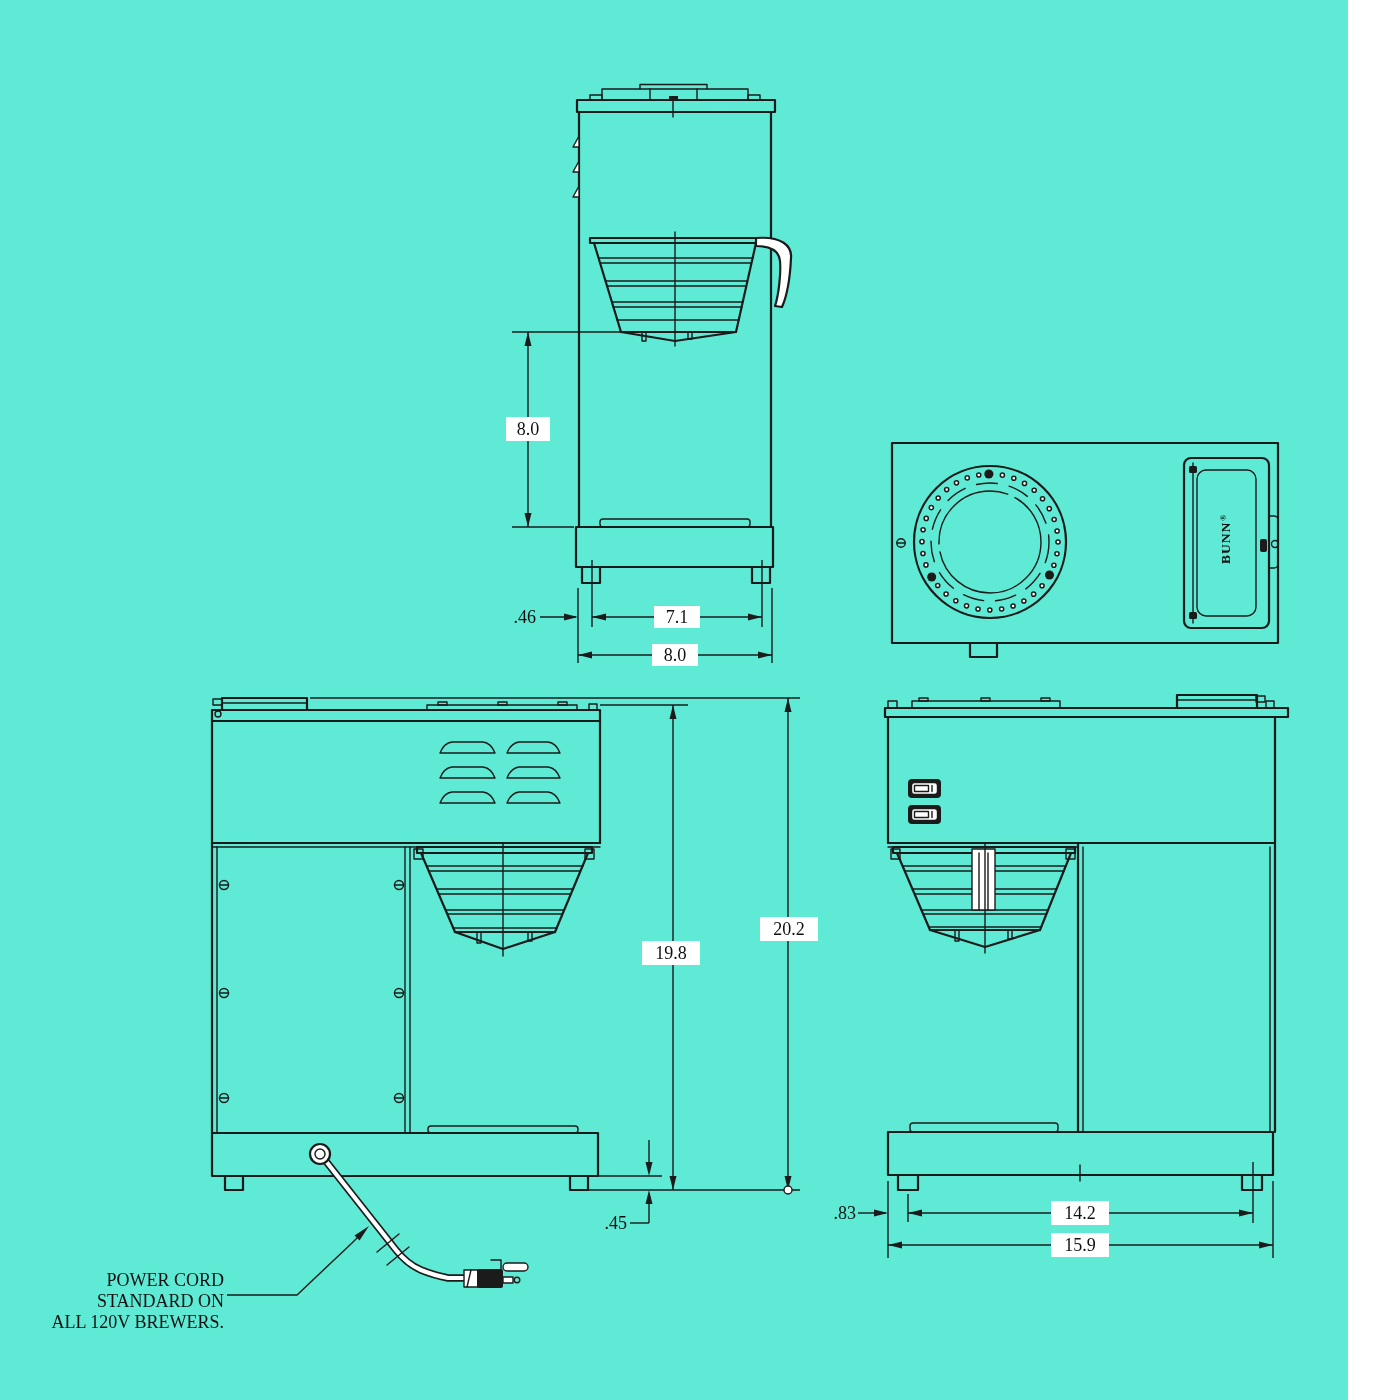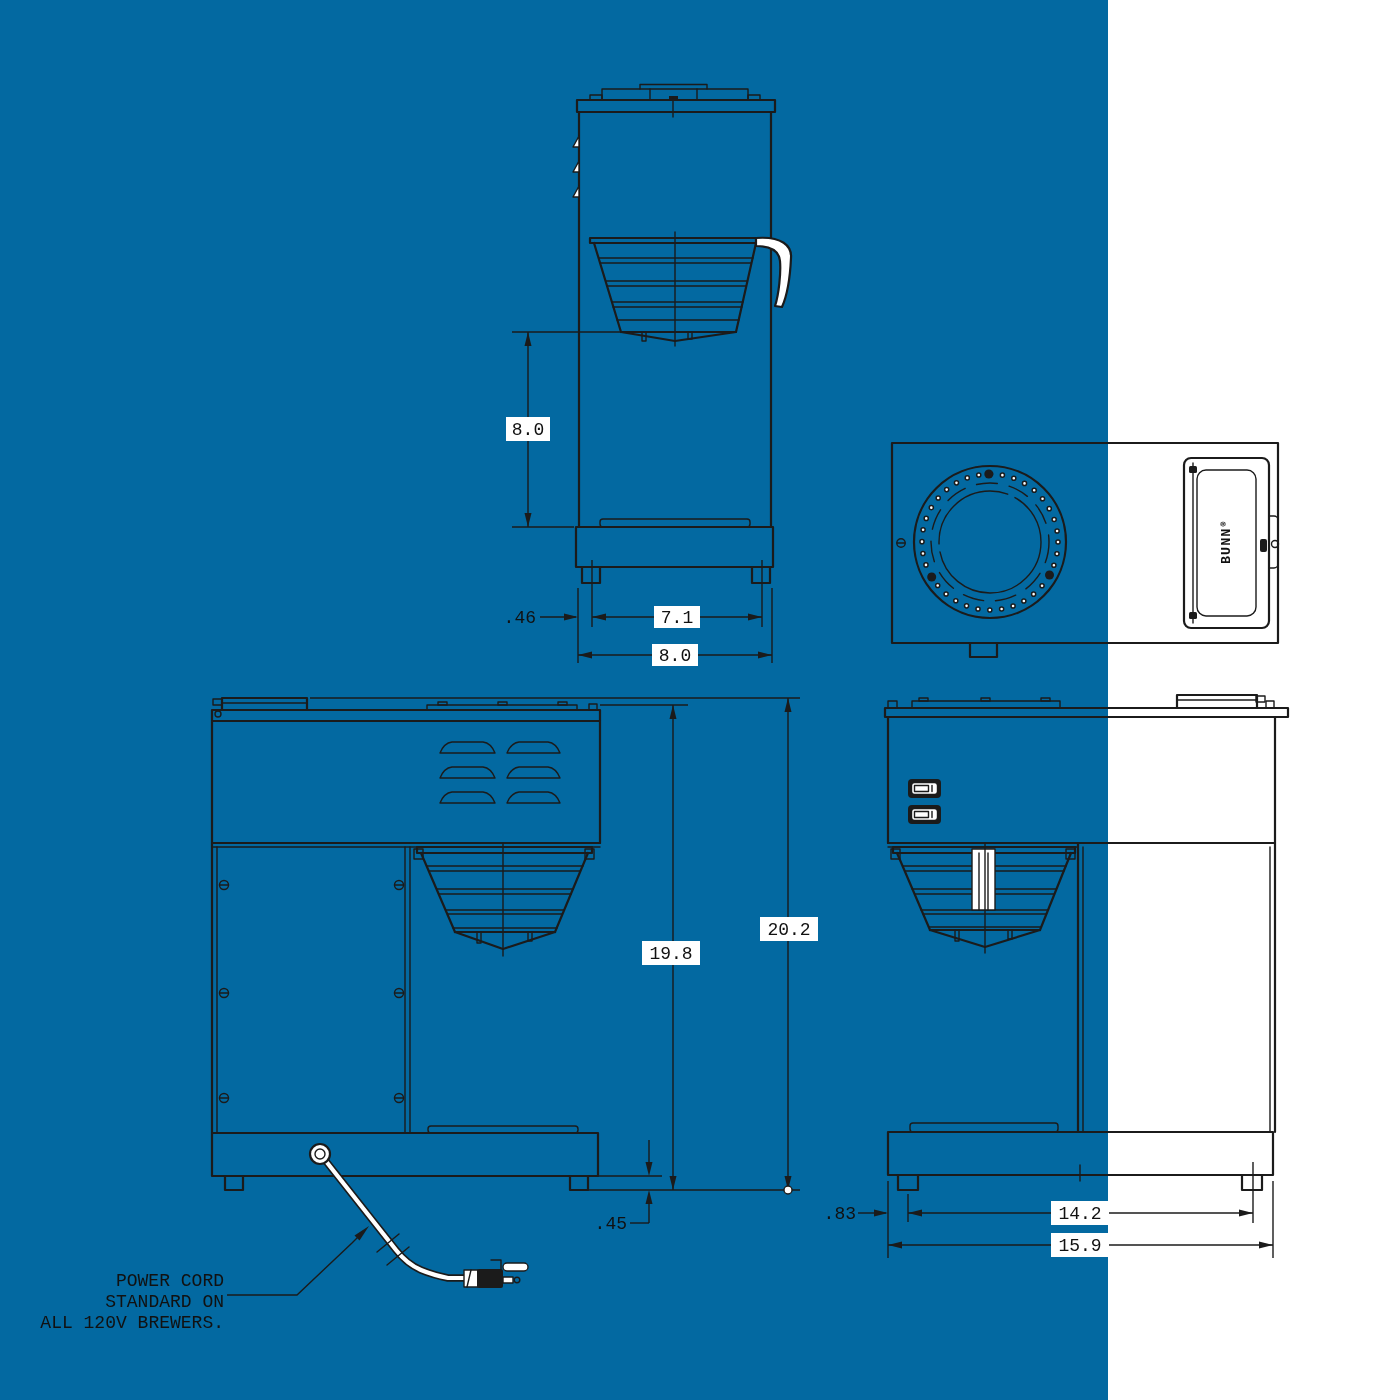--- a/index.html
+++ b/index.html
@@ -1,16 +1,16 @@
 <!DOCTYPE html>
 <html><head>
 <meta charset="utf-8">
 <style>
   html,body{margin:0;padding:0;background:#fff;}
-  .page{width:1108px;height:1400px;background:#0369a1;position:relative;font-family:Liberation Mono, monospace;}
+  .page{width:1348px;height:1400px;background:#5eead4;position:relative;font-family:Liberation Serif, serif;}
   svg{display:block;}
   .o{fill:none;stroke:#1b1b1b;stroke-width:2.2;stroke-linejoin:round;stroke-linecap:round;}
   .t{fill:none;stroke:#1b1b1b;stroke-width:1.4;stroke-linejoin:round;stroke-linecap:round;}
   .d{fill:none;stroke:#1b1b1b;stroke-width:1.4;}
   .f{fill:#1b1b1b;stroke:none;}
   .w{fill:#ffffff;}
   .lbg{fill:#ffffff;stroke:none;}
   .dimtxt{font-size:18px;fill:#111;}
   .notetxt{font-size:18px;fill:#111;}
   .brand{font-size:13.5px;font-weight:bold;letter-spacing:1px;fill:#111;}

